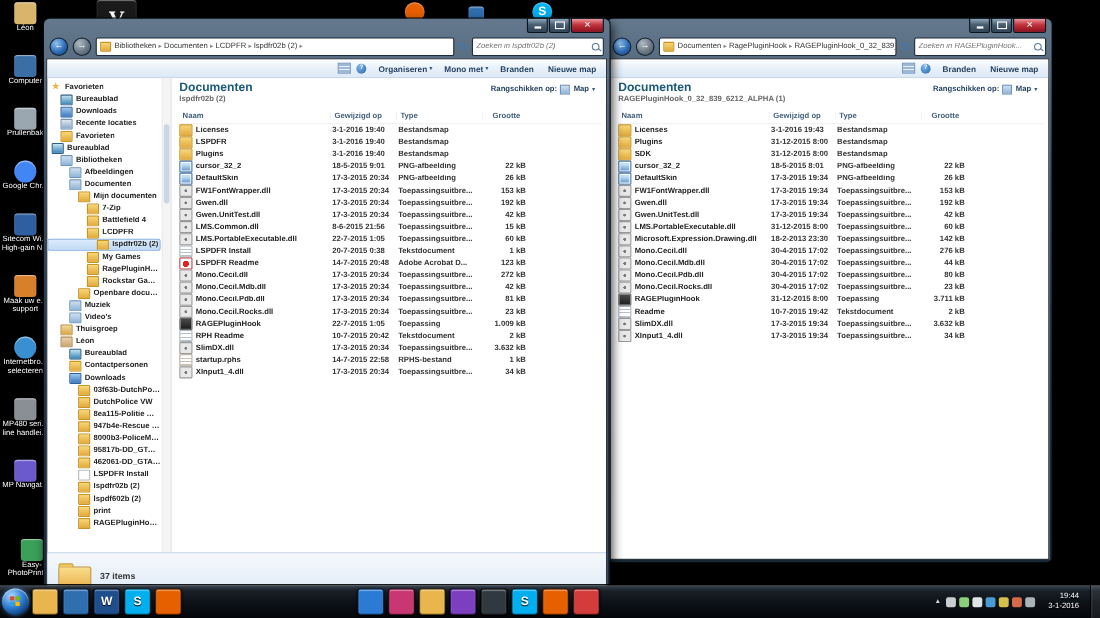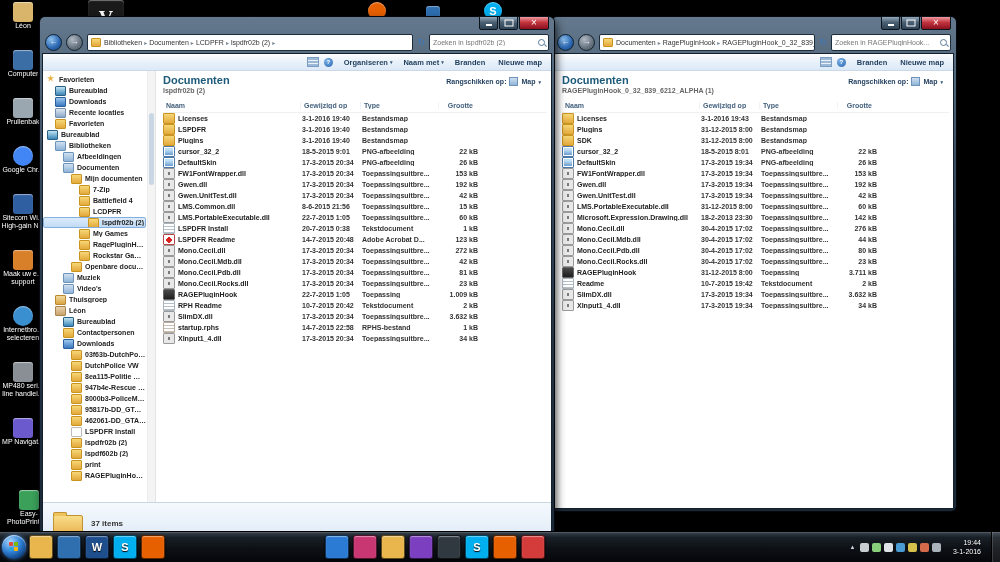--- a/index.html
+++ b/index.html
@@ -41,21 +41,21 @@
   .navbtn.back{background:radial-gradient(circle at 35% 30%,#8cc0ef,#2a66b0 60%,#174575);}
   .navbtn.fwd{background:radial-gradient(circle at 35% 30%,#aeb9c4,#66727e 60%,#46525e);}
   .addr-field{flex:1;height:15px;background:#fff;border:1px solid #1d2c3b;border-radius:2px;display:flex;align-items:center;
               font-size:7px;color:#333;padding:0 3px;overflow:hidden;white-space:nowrap;min-width:0;}
   .bc-folder{width:8px;height:7px;background:linear-gradient(#f7d777,#e3a93c);border:1px solid #c9941f;border-radius:1px;margin-right:3px;flex:0 0 auto;}
   .bc-item{display:flex;align-items:center;flex:0 0 auto;}
   .bc-sep{color:#7a8794;margin:0 2px;font-size:6px;}
   .addr-refresh{margin-left:auto;color:#3a78c0;font-size:9px;flex:0 0 auto;}
   .search-box{width:112px;height:15px;background:#fff;border:1px solid #1d2c3b;border-radius:2px;display:flex;align-items:center;padding:0 3px;flex:0 0 auto;}
   .search-box input{flex:1;border:none;outline:none;background:transparent;font-size:7px;color:#555;min-width:0;
-                    font-family:"Liberation Sans",sans-serif;padding:0;}
+                    font-family:"Liberation Sans",sans-serif;padding:0;font-style:italic;}
   .mag{width:5px;height:5px;border:1px solid #5a7a9a;border-radius:50%;position:relative;margin-left:2px;flex:0 0 auto;}
   .mag::after{content:"";position:absolute;width:3px;height:1px;background:#5a7a9a;transform:rotate(45deg);right:-3px;bottom:-1px;}
 
   .body{position:absolute;left:2px;right:2px;bottom:2px;top:36px;background:#fff;display:flex;flex-direction:column;
         border:1px solid #121f2c;overflow:hidden;font-weight:bold;}
   .toolbar{height:16px;flex:0 0 auto;background:linear-gradient(#fdfeff,#eaf2fa 45%,#dce9f7);border-bottom:1px solid #ccd8e6;
            display:flex;align-items:center;font-size:7.5px;color:#1e3c5c;padding:0 7px;gap:11px;}
   .tb-item{display:flex;align-items:center;gap:2px;white-space:nowrap;}
   .tb-arrow{font-size:5px;color:#3c5a78;}
   .tb-right{margin-left:auto;display:flex;align-items:center;gap:5px;}
@@ -503,21 +503,21 @@
           <span class="views-ic"></span>
           <span class="help-ic">?</span>
         </span>
 
           <span class="tb-item">
             <span>Organiseren</span>
             <span class="tb-arrow">▾</span>
           </span>
 
           <span class="tb-item">
-            <span>Naam met</span>
+            <span>Mono met</span>
             <span class="tb-arrow">▾</span>
           </span>
 
           <span class="tb-item">
             <span>Branden</span>
             <span class="tb-arrow"></span>
           </span>
 
           <span class="tb-item">
             <span>Nieuwe map</span>

